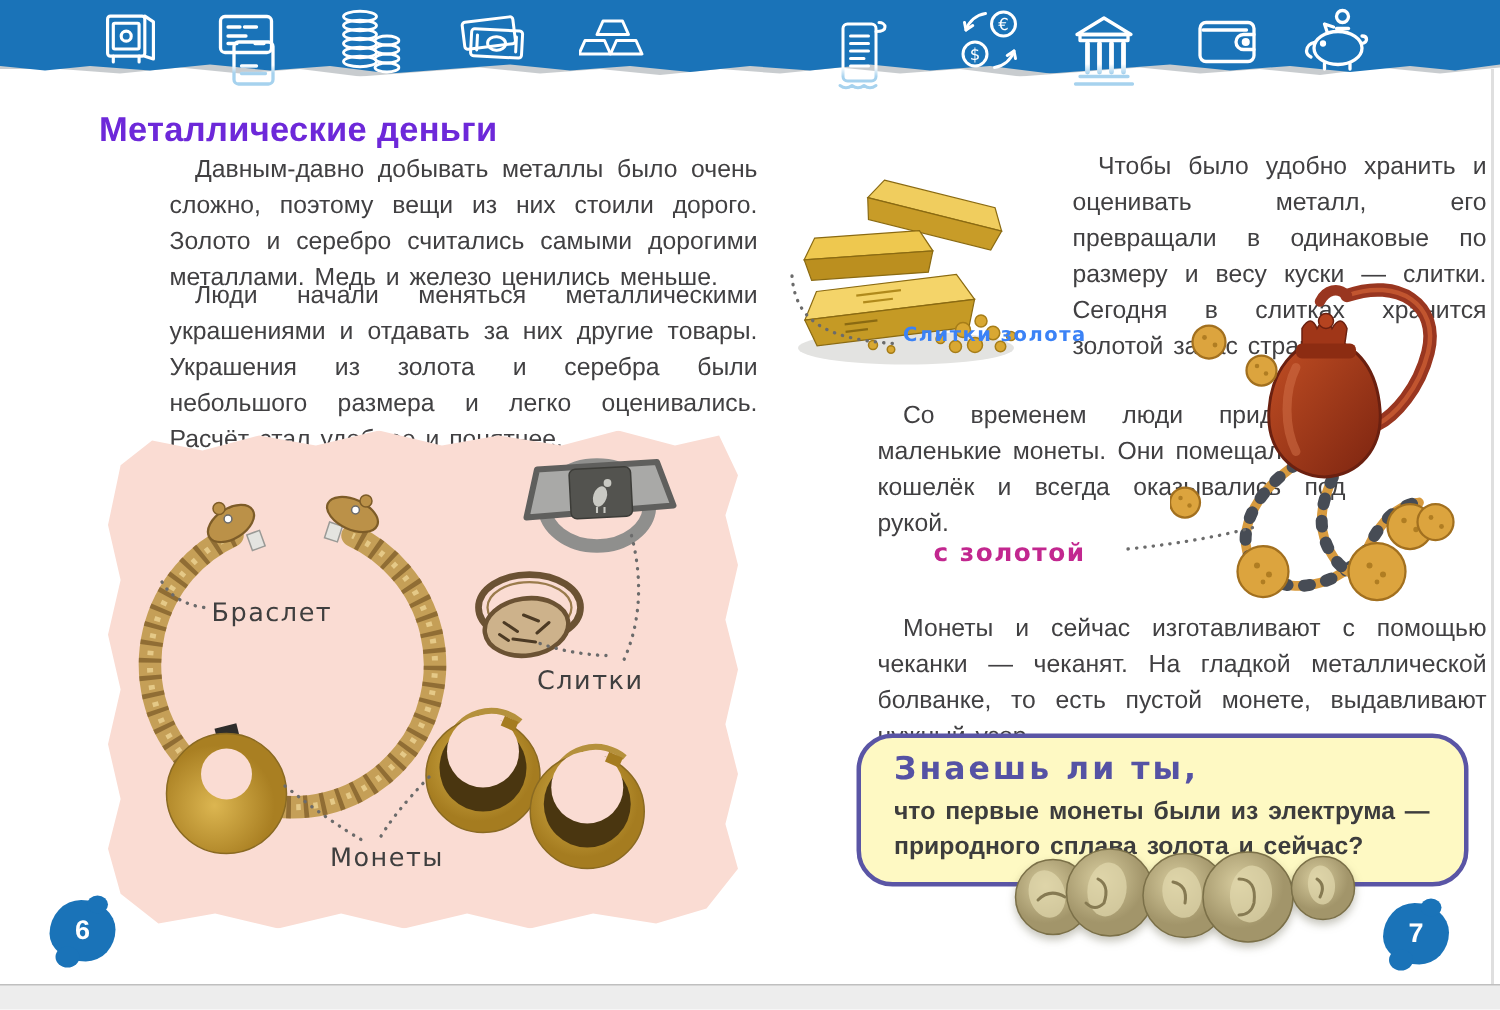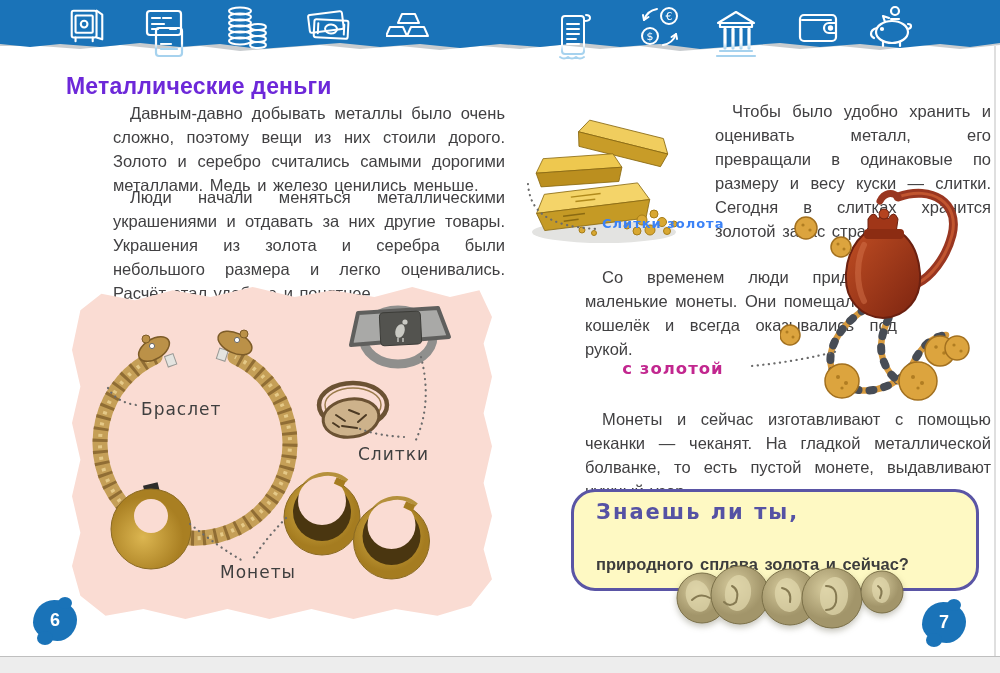--- a/index.html
+++ b/index.html
@@ -358,21 +358,21 @@
         <circle cx="174" cy="160" r="1.6"></circle>
         <circle cx="181" cy="166" r="1.6"></circle>
     </g>
   </svg>
 
   <p class="para" style="left:538px;top:390px;width:406px">Монеты и сейчас изготавливают с помощью чеканки — чеканят. На гладкой металлической болванке, то есть пустой монете, выдавливают нужный узор.</p>
 
   <div id="factbox">
     <div class="fb-title handw">Знаешь ли ты,</div>
     <div class="fb-text">
-      <br>
+      <span>что первые монеты были из электрума —</span><br>
       <span>природного сплава золота и сейчас?</span>
     </div>
   </div>
 
   <svg id="coinsrow" class="ill" style="left:652px;top:558px;z-index:10" width="280" height="85" viewBox="0 0 280 85">
     <defs>
         <radialGradient id="ac" cx=".4" cy=".35">
           <stop offset="0" stop-color="#d8cd9f"></stop>
           <stop offset="1" stop-color="#a2956a"></stop>
         </radialGradient>

